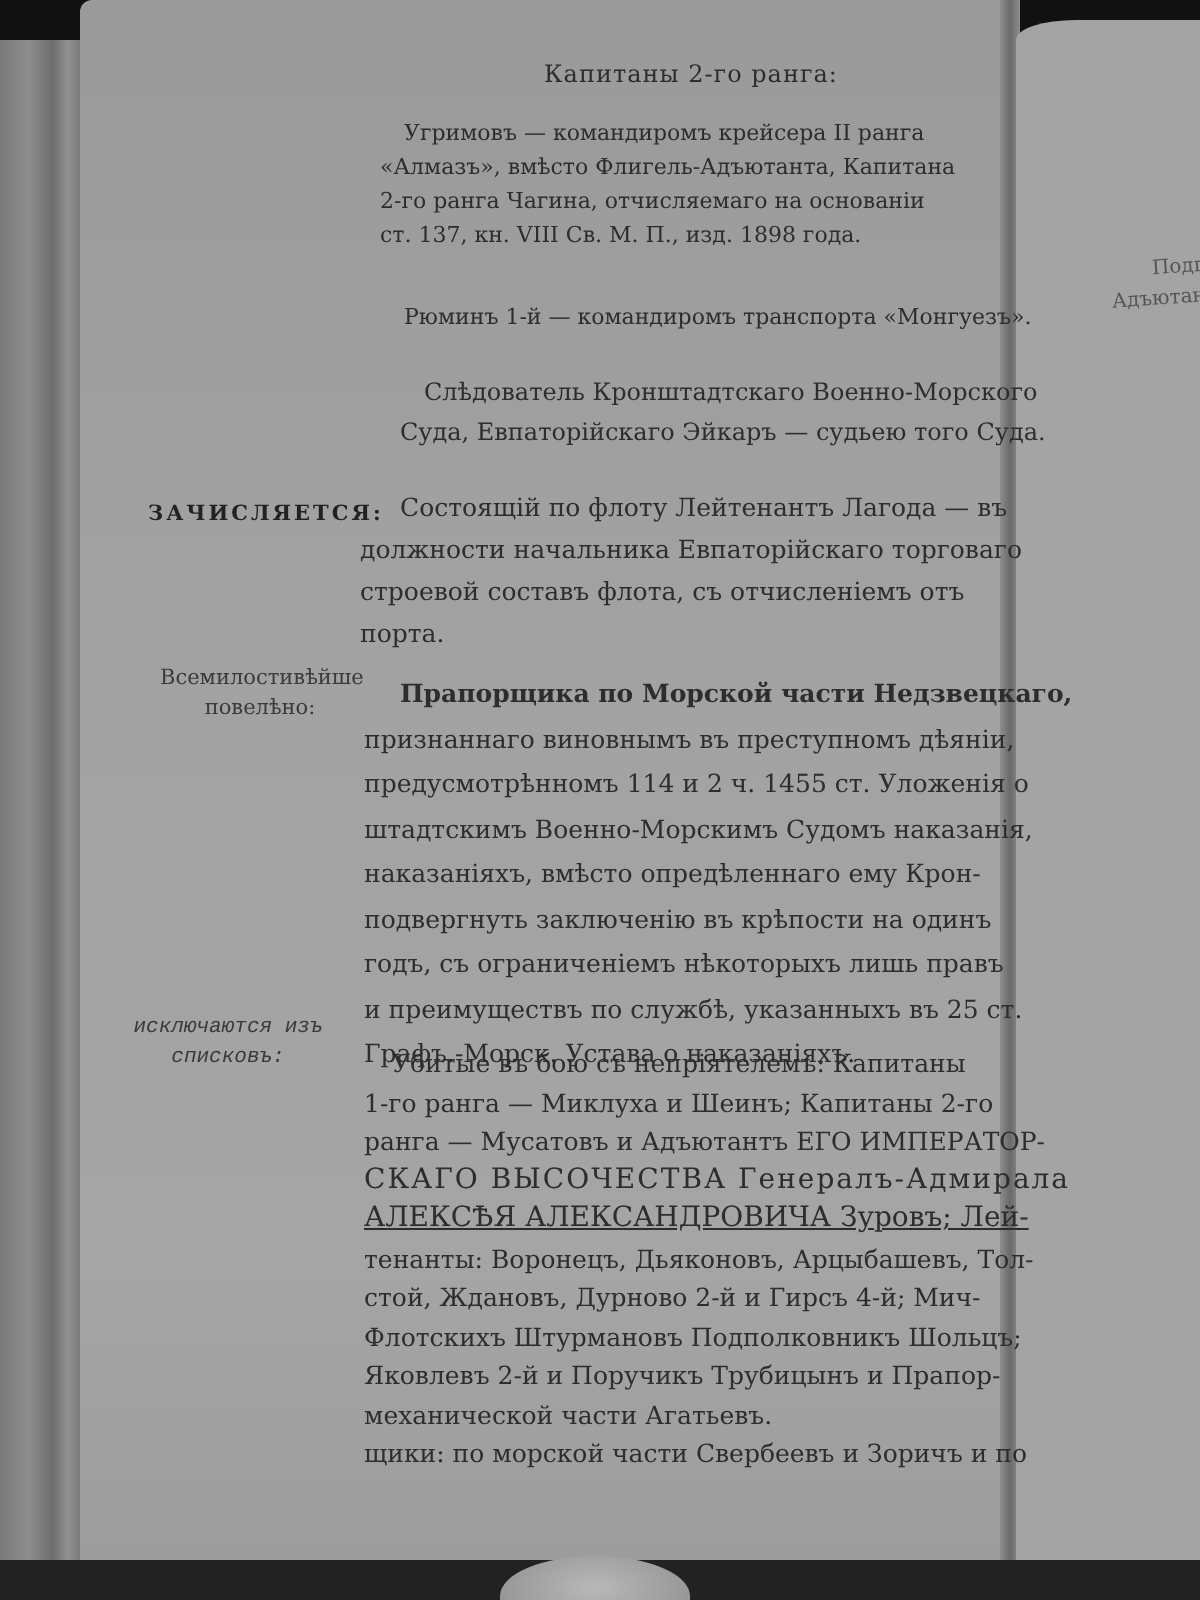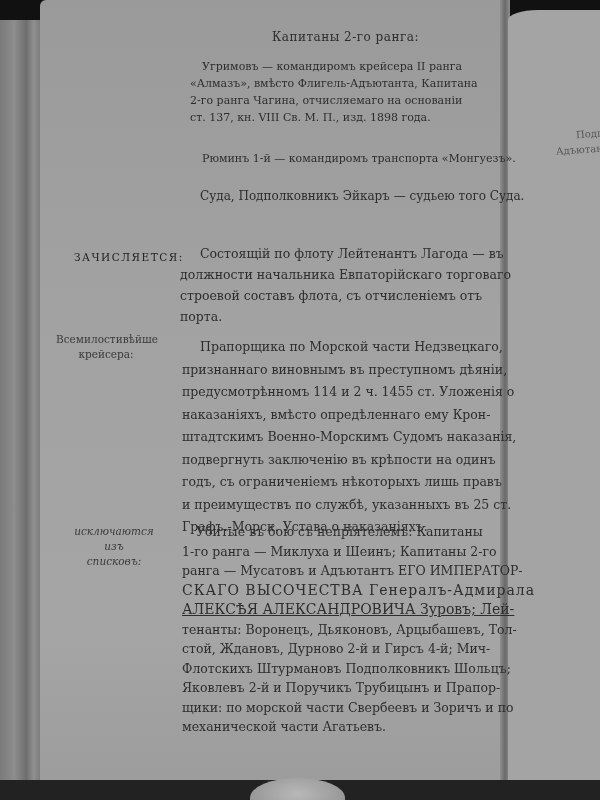--- a/index.html
+++ b/index.html
@@ -50,21 +50,21 @@
     .content { position: absolute; left: 0; top: 0; width: 600px; height: 800px; color: #2d2d2d; }
     .heading {
       position: absolute; left: 272px; top: 30px; font-size: 12px; letter-spacing: 0.5px;
     }
     .block { position: absolute; font-size: 13px; line-height: 22px; text-align: justify; }
     .block .line { display: block; white-space: nowrap; }
     .small-block { font-size: 11px; line-height: 17px; }
     .margin-label {
       position: absolute; font-size: 10.5px; line-height: 15px; color: #3a3a3a; text-align: center;
     }
-    .margin-label.bold { font-weight: normal; letter-spacing: 1.5px; font-size: 10.5px; color: #222; }
+    .margin-label.bold { font-weight: bold; letter-spacing: 1.5px; font-size: 10.5px; color: #222; }
     .margin-label.italic { font-style: italic; }
   </style>
 </head>
 <body>
 
 <div class="bg-top-left"></div>
 <div class="bg-top-right"></div>
 <div class="page-stack"></div>
 <div class="page"></div>
 <div class="gutter"></div>
@@ -82,59 +82,60 @@
     <span class="line">«Алмазъ», вмѣсто Флигель-Адъютанта, Капитана</span>
     <span class="line">2-го ранга Чагина, отчисляемаго на основаніи</span>
     <span class="line">ст. 137, кн. VIII Св. М. П., изд. 1898 года.</span>
   </div>
 
   <div class="block small-block" style="left:202px; top:150px; width:300px;">
     <span class="line">Рюминъ 1-й — командиромъ транспорта «Монгуезъ».</span>
   </div>
 
   <div class="block" style="left:200px; top:186px; width:300px; font-size:12px; line-height:20px;">
-    <span class="line">Суда, Подполковникъ Эйкаръ — судьею того Суда.</span>
+    <span class="line" style="padding-left:12px;">Слѣдователь Кронштадтскаго Военно-Морского</span>
+    <span class="line">Суда, Евпаторійскаго Эйкаръ — судьею того Суда.</span>
   </div>
 
   <div class="margin-label bold" style="left:74px; top:250px;">ЗАЧИСЛЯЕТСЯ:</div>
   <div class="block" style="left:180px; top:243px; width:320px; font-size:12.5px; line-height:21px;">
     <span class="line" style="padding-left:20px;">Состоящій по флоту Лейтенантъ Лагода — въ</span>
     <span class="line">должности начальника Евпаторійскаго торговаго</span>
     <span class="line">строевой составъ флота, съ отчисленіемъ отъ</span>
     <span class="line">порта.</span>
   </div>
 
-  <div class="margin-label" style="left:56px; top:332px; width:100px;">
+  <div class="margin-label" style="left:80px; top:332px; width:100px;">
     <div>Всемилостивѣйше</div>
-    <div>крейсера:</div>
+    <div>повелѣно:</div>
   </div>
   <div class="block" style="left:182px; top:336px; width:320px; font-size:12.5px; line-height:22.5px;">
-    <span class="line" style="padding-left:18px;">Прапорщика по Морской части Недзвецкаго,</span>
+    <span class="line" style="padding-left:18px;font-weight:bold;">Прапорщика по Морской части Недзвецкаго,</span>
     <span class="line">признаннаго виновнымъ въ преступномъ дѣяніи,</span>
     <span class="line">предусмотрѣнномъ 114 и 2 ч. 1455 ст. Уложенія о</span>
+    <span class="line">штадтскимъ Военно-Морскимъ Судомъ наказанія,</span>
     <span class="line">наказаніяхъ, вмѣсто опредѣленнаго ему Крон-</span>
-    <span class="line">штадтскимъ Военно-Морскимъ Судомъ наказанія,</span>
     <span class="line">подвергнуть заключенію въ крѣпости на одинъ</span>
     <span class="line">годъ, съ ограниченіемъ нѣкоторыхъ лишь правъ</span>
     <span class="line">и преимуществъ по службѣ, указанныхъ въ 25 ст.</span>
     <span class="line">Графъ.-Морск. Устава о наказаніяхъ.</span>
   </div>
 
-  <div class="margin-label italic" style="left:64px; top:524px; width:100px;">
+  <div class="margin-label italic" style="left:64px; top:507px; width:100px;font-family:Liberation Mono, monospace;">
     <div>исключаются изъ</div>
     <div>списковъ:</div>
   </div>
   <div class="block" style="left:182px; top:522px; width:320px; font-size:12.5px; line-height:19.5px;">
     <span class="line" style="padding-left:14px;">Убитые въ бою съ непріятелемъ: Капитаны</span>
     <span class="line">1-го ранга — Миклуха и Шеинъ; Капитаны 2-го</span>
     <span class="line">ранга — Мусатовъ и Адъютантъ ЕГО ИМПЕРАТОР-</span>
     <span class="line" style="font-size:14px; letter-spacing:1px;">СКАГО ВЫСОЧЕСТВА Генералъ-Адмирала</span>
     <span class="line" style="font-size:14px;text-decoration:underline;">АЛЕКСѢЯ АЛЕКСАНДРОВИЧА Зуровъ; Лей-</span>
     <span class="line">тенанты: Воронецъ, Дьяконовъ, Арцыбашевъ, Тол-</span>
     <span class="line">стой, Ждановъ, Дурново 2-й и Гирсъ 4-й; Мич-</span>
     <span class="line">Флотскихъ Штурмановъ Подполковникъ Шольцъ;</span>
     <span class="line">Яковлевъ 2-й и Поручикъ Трубицынъ и Прапор-</span>
+    <span class="line">механической части Агатьевъ.</span>
     <span class="line">щики: по морской части Свербеевъ и Зоричъ и по</span>
-    <span class="line">механической части Агатьевъ.</span>
   </div>
 </div>
 
 <div class="thumb"></div>
 
 </body></html>

